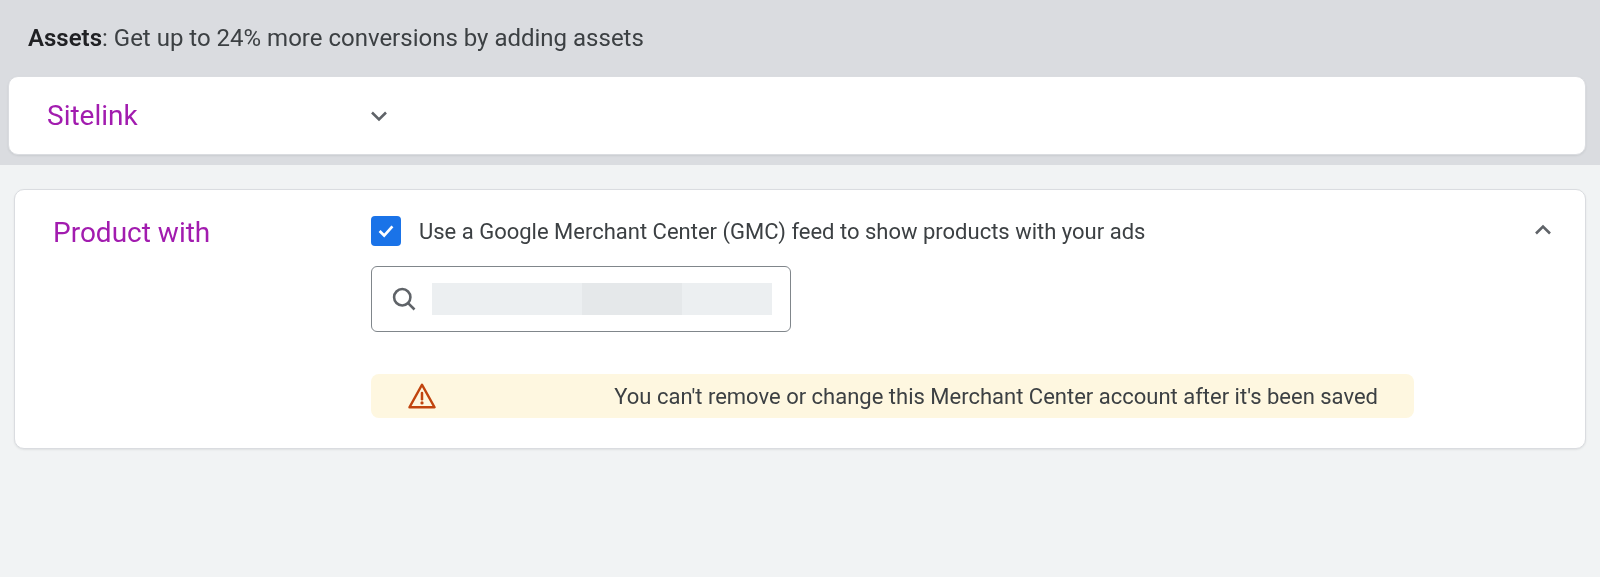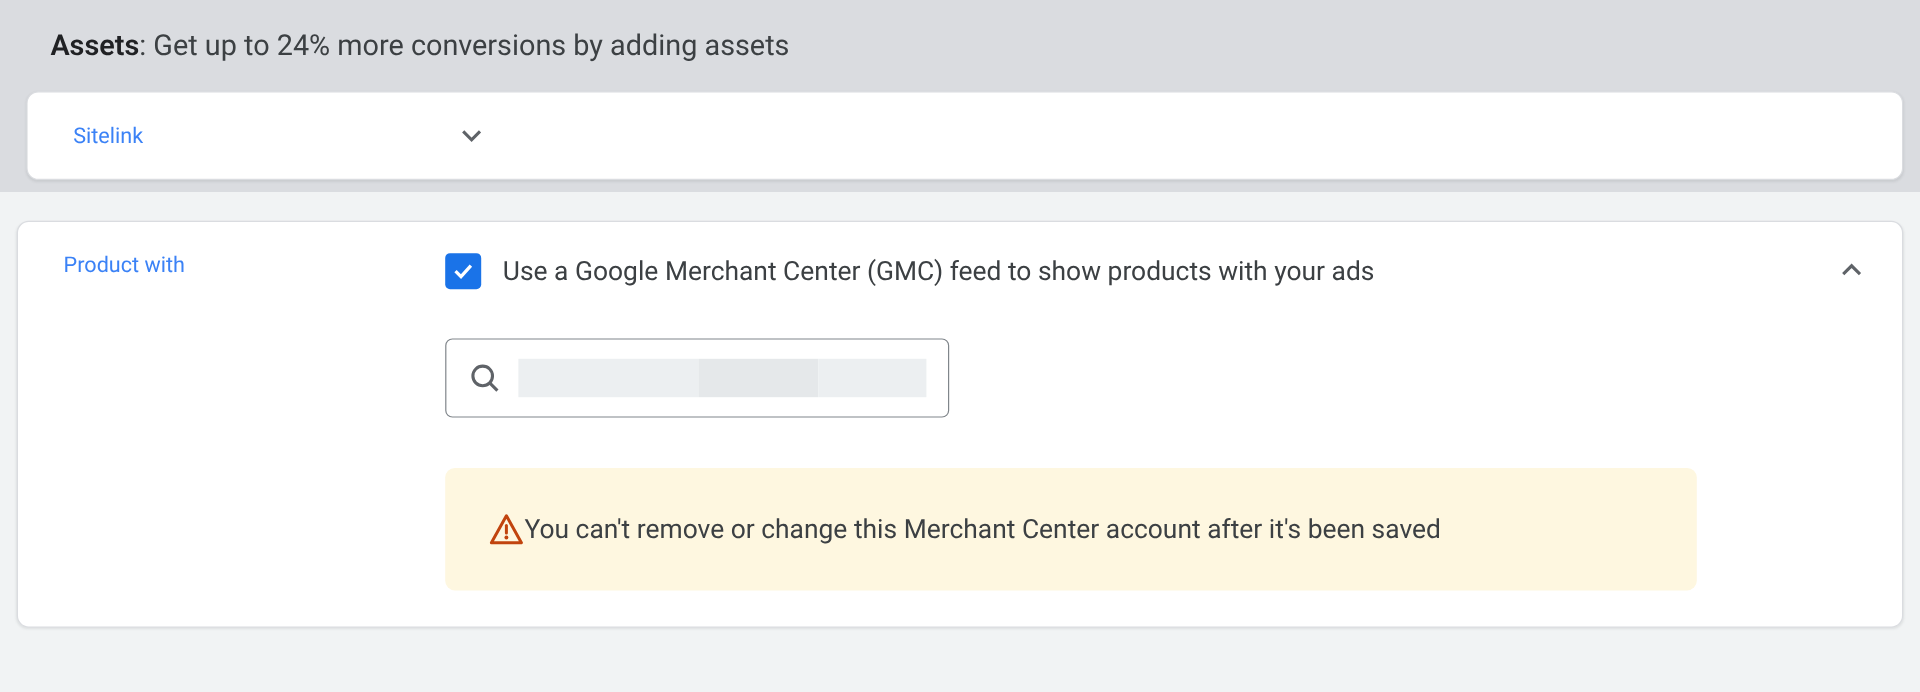--- a/index.html
+++ b/index.html
@@ -10,21 +10,21 @@
     body {
       font-family: 'Google Sans', Roboto, Arial, sans-serif;
       background: #f1f3f4;
       width: 1600px;
       height: 577px;
       padding: 0;
       color: #202124;
     }
     .assets-section {
       background: #dadce0;
-      padding: 24px 14px 10px 22px;
+      padding: 24px 14px 10px 8px;
       border-radius: 0;
     }
     .assets-header {
       font-size: 24px;
       margin-left: 20px;
       margin-bottom: 24px;
       color: #3c4043;
     }
     .assets-header strong {
       font-weight: 600;
@@ -36,22 +36,22 @@
       border-radius: 10px;
       box-shadow: 0 1px 2px rgba(60,64,67,0.1);
     }
     .sitelink-row {
       display: flex;
       align-items: center;
       padding: 22px 28px 22px 38px;
     }
     .row-label {
       width: 318px;
-      font-size: 18px;
-      color: #3b82f6;
+      font-size: 28px;
+      color: #a21caf;
       font-weight: 400;
     }
     .row-description {
       flex: 1;
       font-size: 24px;
       color: #5f6368;
     }
     .chevron {
       width: 28px;
       height: 28px;
@@ -76,21 +76,21 @@
       display: flex;
       align-items: flex-start;
     }
     .product-feed-content {
       flex: 1;
     }
     .checkbox-row {
       display: flex;
       align-items: center;
       gap: 18px;
-      margin-bottom: 41px;
+      margin-bottom: 20px;
     }
     .checkbox {
       width: 30px;
       height: 30px;
       background: #1a73e8;
       border-radius: 4px;
       display: flex;
       align-items: center;
       justify-content: center;
       flex-shrink: 0;
@@ -133,24 +133,25 @@
     .redact-block {
       height: 32px;
       background: #eceff1;
     }
     .redact-block.b1 { width: 150px; background: #eceff1; }
     .redact-block.b2 { width: 100px; background: #e5e8ea; }
     .redact-block.b3 { width: 90px; background: #eceff1; }
     .warning-banner {
       background: #fef7e0;
       border-radius: 8px;
-      padding: 36px 36px;
+      padding: 7px 36px;
       display: flex;
       align-items: center;
       width: 1043px;
+      justify-content: space-between;
     }
     .warning-icon {
       width: 30px;
       height: 30px;
       flex-shrink: 0;
     }
     .warning-icon svg {
       width: 30px;
       height: 30px;
     }

